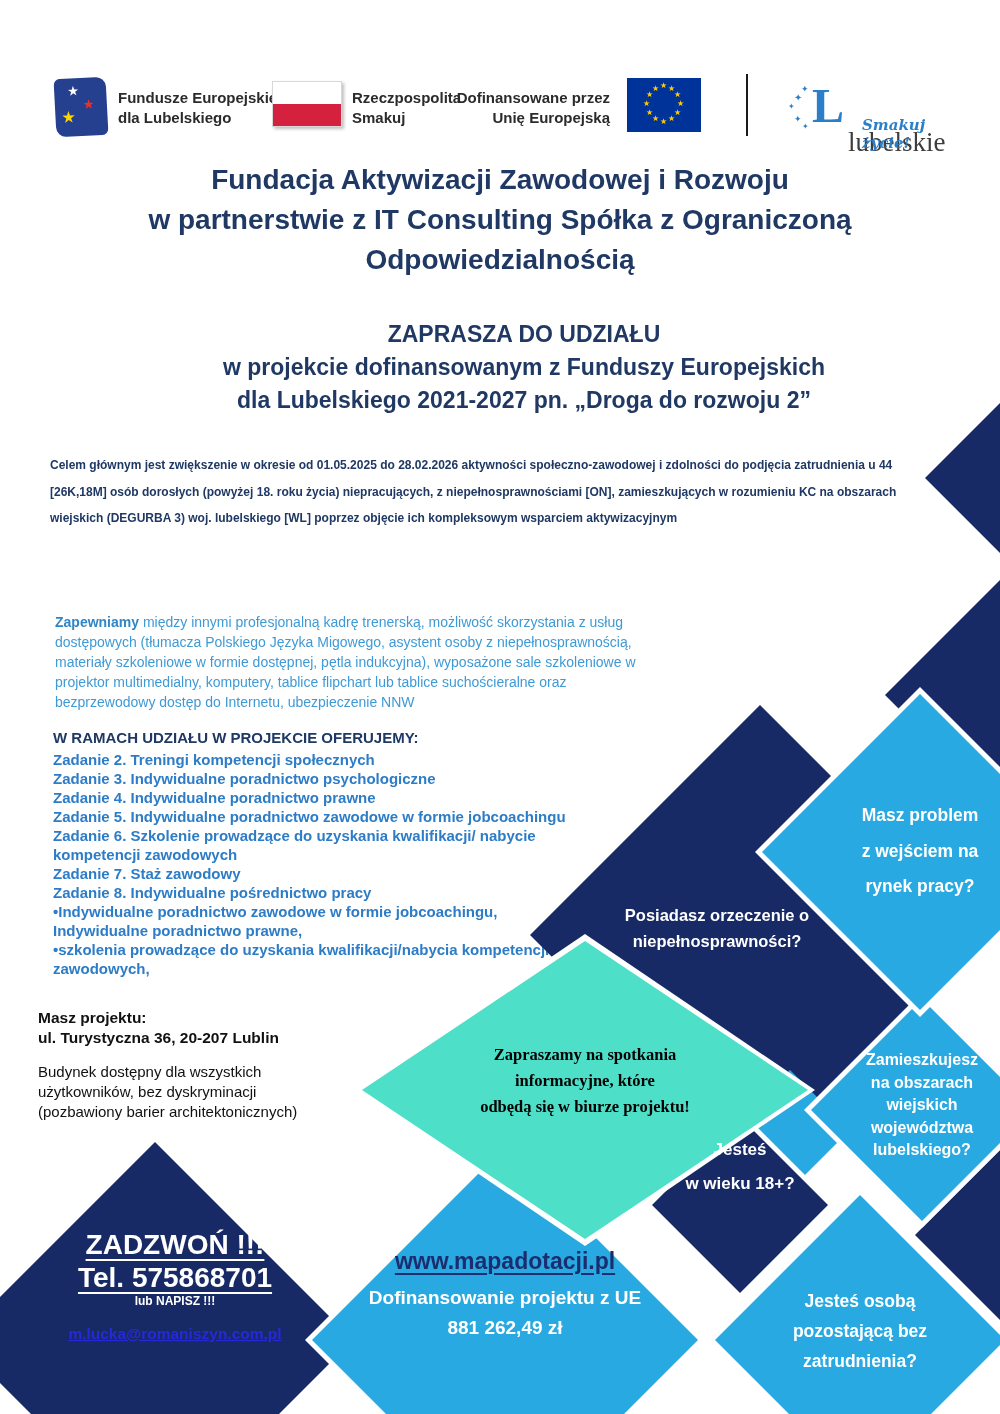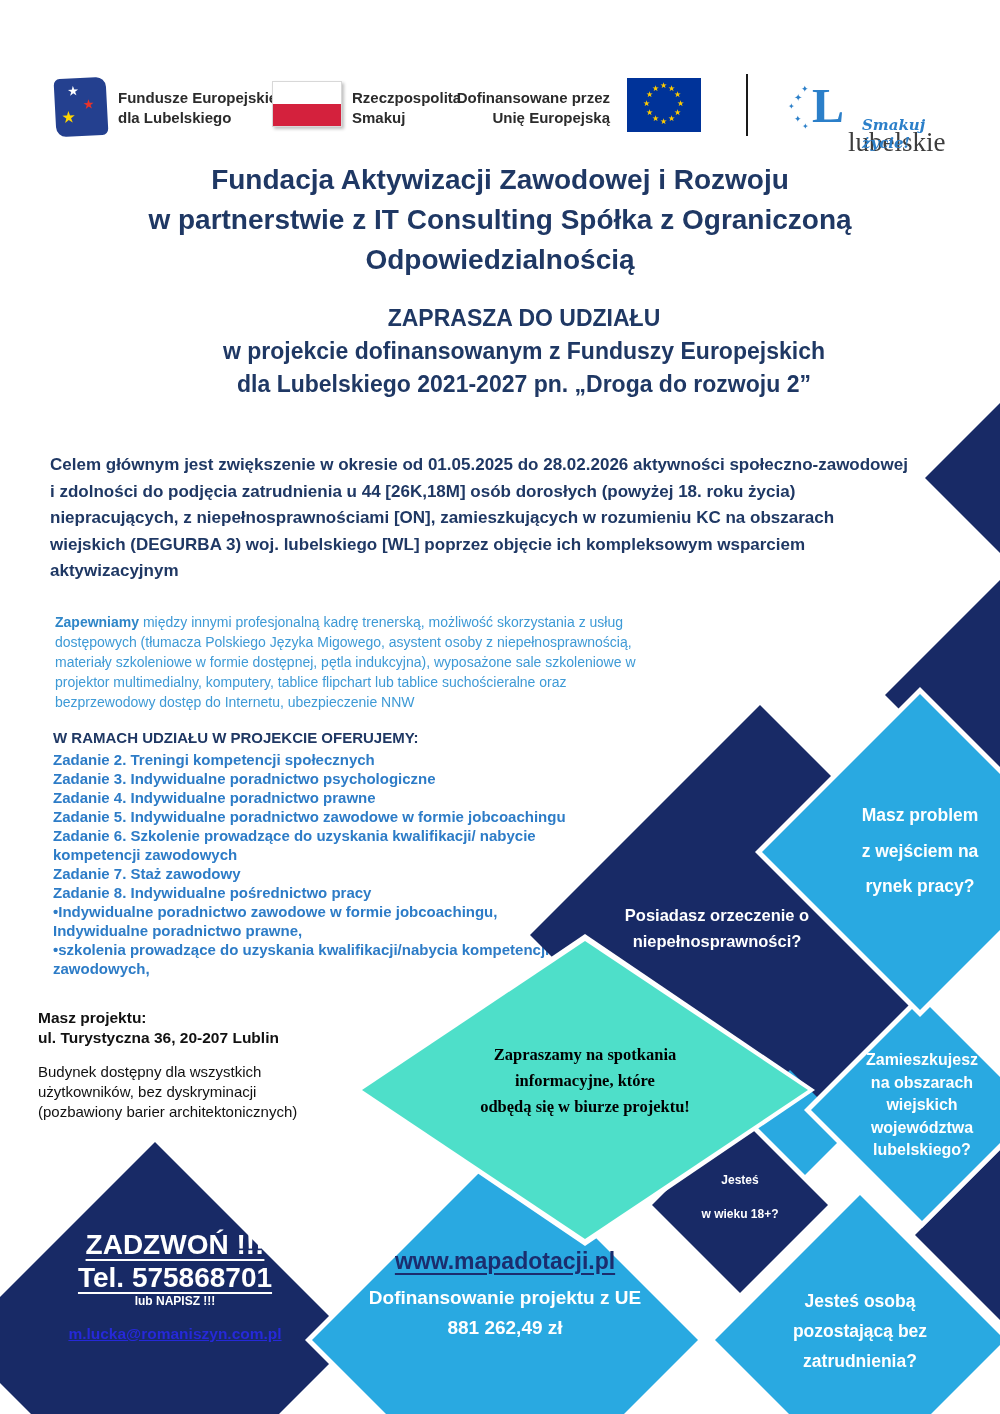--- a/index.html
+++ b/index.html
@@ -29,24 +29,24 @@
   .lub .L{ position:absolute; left:24px; top:2px; font-family:"Liberation Serif",serif;
     font-weight:bold; font-size:48px; color:#2b7fc9; }
   .lub .name{ position:absolute; left:60px; top:3px; font-family:"Liberation Serif",serif;
     font-size:27px; color:#3d3d3d;margin-top:48px; }
   .lub .tag{ position:absolute; left:74px; top:40px; font-family:"DejaVu Serif",serif;
     font-style:italic; font-weight:bold; font-size:15px; color:#2b7fc9; }
   .lub .s{ position:absolute; color:#2b7fc9; }
   
   .title{ position:absolute; left:0; top:160px; width:1000px; text-align:center;
     font-weight:bold; font-size:28px; line-height:40px; color:#1f3864; }
-  .subtitle{ position:absolute; left:0; top:302px; width:1000px; text-align:center;
+  .subtitle{ position:absolute; left:0; top:318px; width:1000px; text-align:center;
     font-weight:bold; font-size:23px; line-height:33px; color:#1f3864;padding-left:48px; }
   .goal{ position:absolute; left:50px; top:452px; width:858px;
-    font-weight:bold; font-size:17px; line-height:26.5px; color:#1f3864; }
+    font-weight:bold; font-size:12px; line-height:26.5px; color:#1f3864; }
   .zapew{ position:absolute; left:55px; top:612px; width:592px;
     font-size:14px; line-height:20px; color:#3e9ad6; }
   .zapew b{ color:#2f86c8; }
   .offer{ position:absolute; left:53px; top:729px; width:540px; }
   .offer-h{ font-weight:bold; font-size:15px; color:#1f3864; margin-bottom:4px; }
   .offer-item{ font-weight:bold; font-size:15px; line-height:19px; color:#2d7cc7; }
   .contact{ position:absolute; left:38px; top:1008px; width:300px; color:#111; }
   .contact .b{ font-weight:bold; font-size:15.5px; line-height:20px; }
   .contact .acc{ margin-top:14px; font-size:15px; line-height:20px; }
   
@@ -54,21 +54,21 @@
   .dia .in{ position:absolute; inset:7px; clip-path:polygon(50% 0,100% 50%,50% 100%,0 50%); }
   .navy{ background:#182a66; } .bblue{ background:#29a9e1; } .teal{ background:#4edfc9; }
   .wb{ background:#ffffff; }
   .dtext{ position:absolute; text-align:center; font-weight:bold; color:#fff; }
   [data-bind-lines]{ white-space:pre-line; }
   .t-problem{ left:788px; top:798px; width:264px; font-size:17.5px; line-height:35.5px; }
   .t-orzecz{ left:562px; top:902px; width:310px; font-size:16.5px; line-height:26px; }
   .t-meet{ left:400px; top:1042px; width:370px; font-size:16.5px; line-height:26px;
     color:#000; font-family:"Liberation Serif",serif; }
   .t-rural{ left:820px; top:1049px; width:204px; font-size:16px; line-height:22.5px; }
-  .t-age{ left:648px; top:1163px; width:184px; font-size:12px; line-height:34px; }
+  .t-age{ left:648px; top:1133px; width:184px; font-size:17px; line-height:34px; }
   .t-unemp{ left:710px; top:1286px; width:300px; font-size:17.5px; line-height:30px; }
   .t-call{ left:25px; top:1228px; width:300px; }
   .t-call .big{ font-size:28px; line-height:33px; font-weight:bold; color:#fff;
     text-decoration:underline; text-underline-offset:5px; text-decoration-thickness:2px; }
   .t-call .small{ font-size:12px; line-height:15px; font-weight:bold; color:#fff; }
   .t-call .mail{ display:inline-block; margin-top:16px; font-size:15.5px; font-weight:bold;
     color:#2629d8; text-decoration:underline; }
   .t-fund{ left:325px; top:1247px; width:360px; }
   .t-fund .web{ font-size:23px; line-height:28px; font-weight:bold; color:#1b2d6e;
     text-decoration:underline; text-underline-offset:4px; display:inline-block; }

